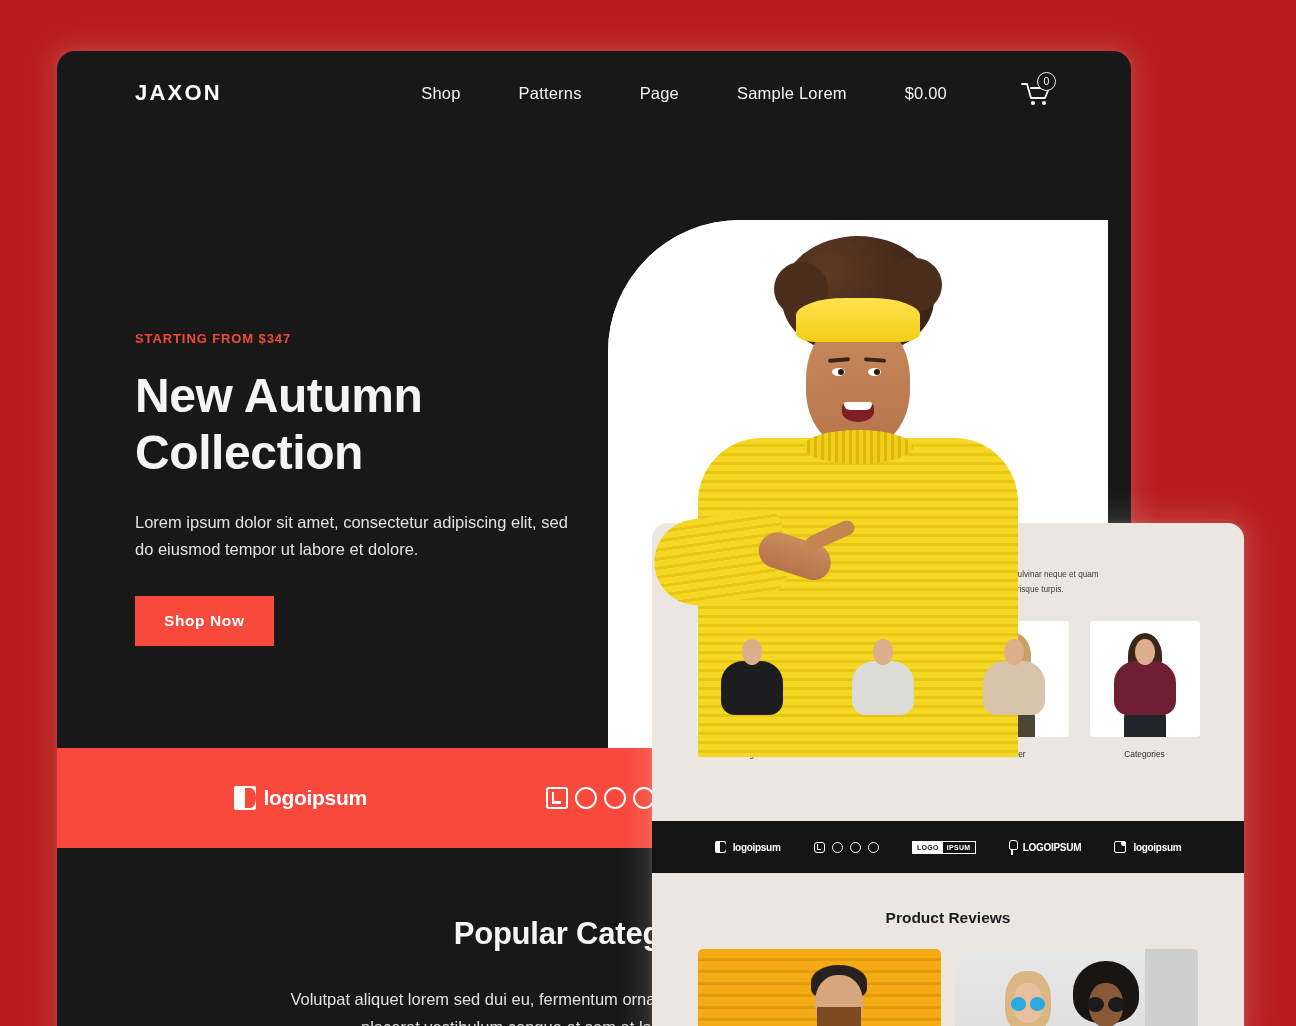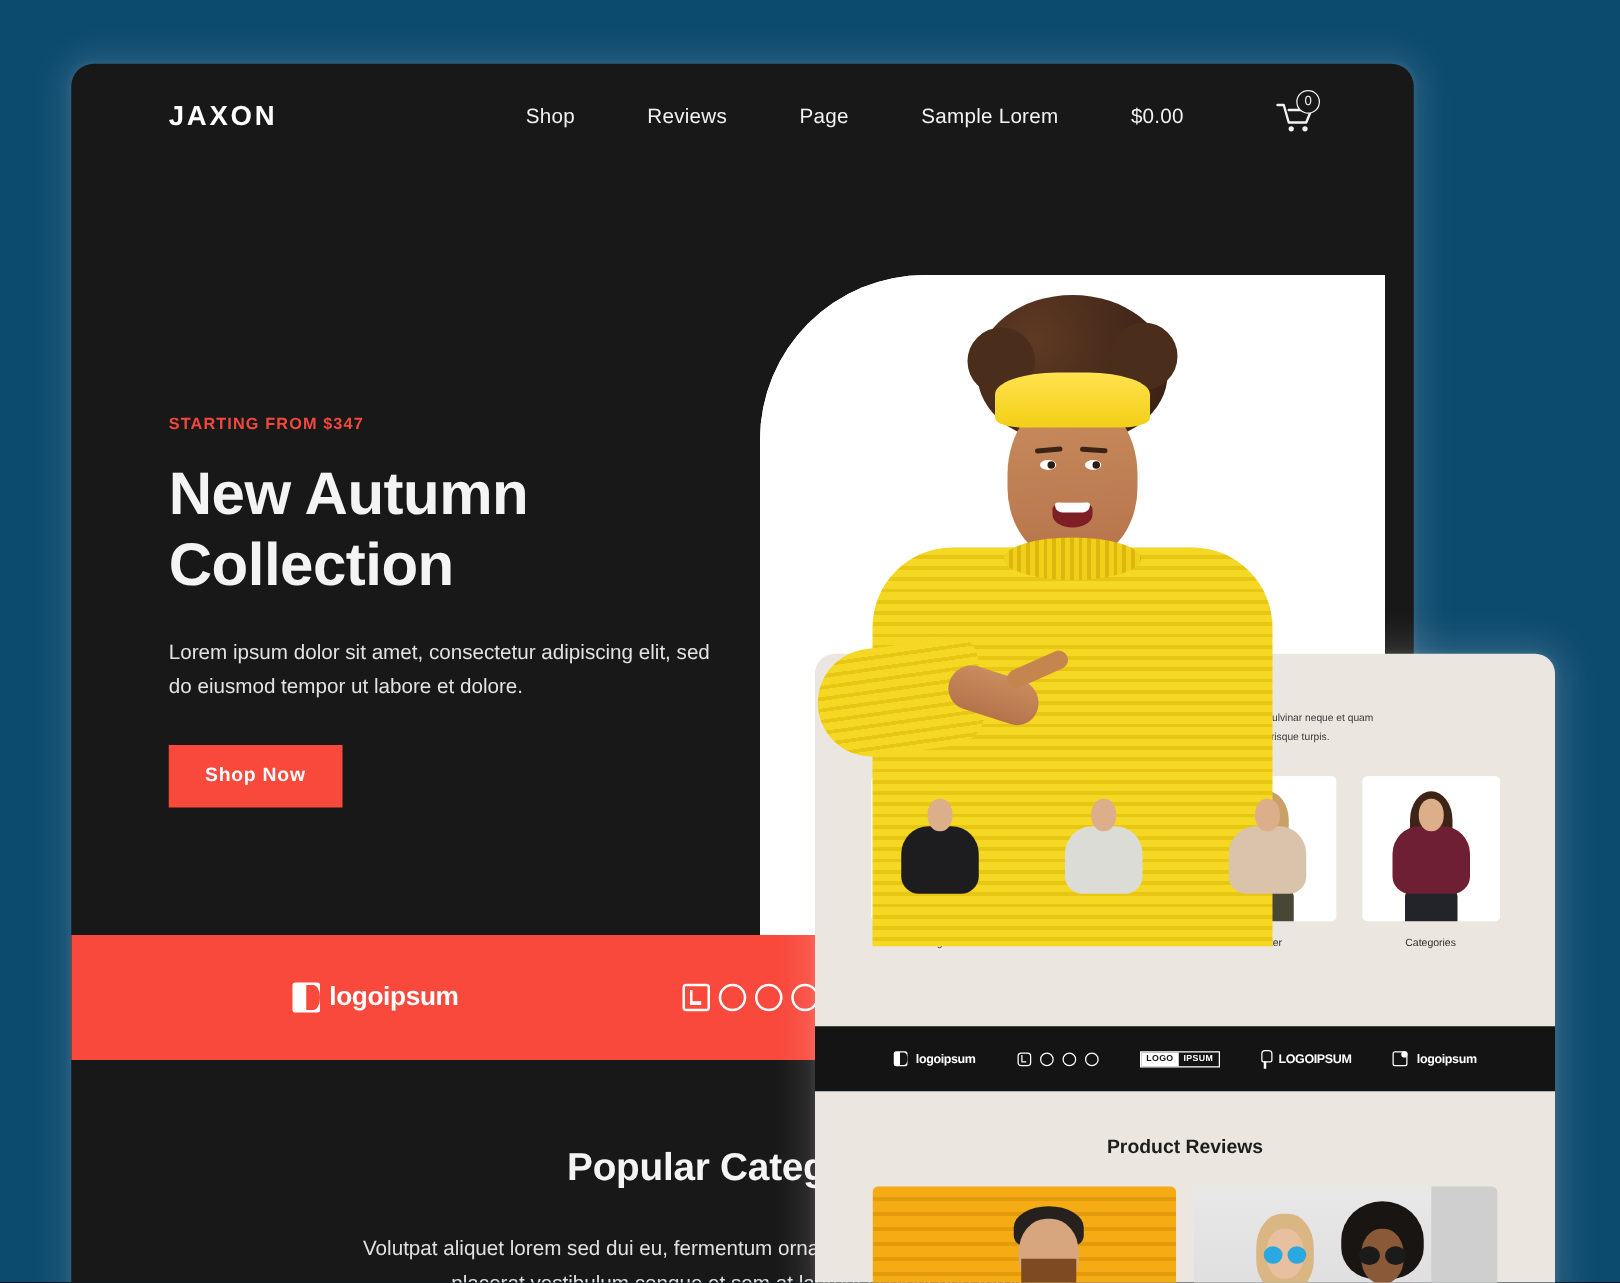--- a/index.html
+++ b/index.html
@@ -10,21 +10,21 @@
     height: 1026px;
     background: #000000;
     font-family: "Liberation Sans", sans-serif;
     overflow: hidden;
   }
 
   .stage {
     position: relative;
     width: 1296px;
     height: 1026px;
-    background: #0c4a6e;
+    background: #b91c1c;
   }
 
   
   .main-card {
     position: absolute;
     left: 57px;
     top: 51px;
     width: 1074px;
     height: 1020px;
     background: #181818;
@@ -515,21 +515,21 @@
 <body>
 
 <div class="stage">
 
   <div class="main-card">
 
     <div class="site-nav">
       <div class="brand">JAXON</div>
       <div class="nav-links">
         <a class="nav-link">Shop</a>
-        <a class="nav-link">Reviews</a>
+        <a class="nav-link">Patterns</a>
         <a class="nav-link">Page</a>
         <a class="nav-link">Sample Lorem</a>
         <span class="nav-link">$0.00</span>
         <div class="cart-wrap">
           <svg width="34" height="34" viewBox="0 0 34 34">
             <path d="M3 8 h5 l4 14 h14 l4 -10 h-18" fill="none" stroke="#f2f2f2" stroke-width="1.9" stroke-linecap="round" stroke-linejoin="round"></path>
             <circle cx="14" cy="27" r="2.1" fill="#f2f2f2"></circle>
             <circle cx="25" cy="27" r="2.1" fill="#f2f2f2"></circle>
           </svg>
           <span class="cart-badge">0</span>

